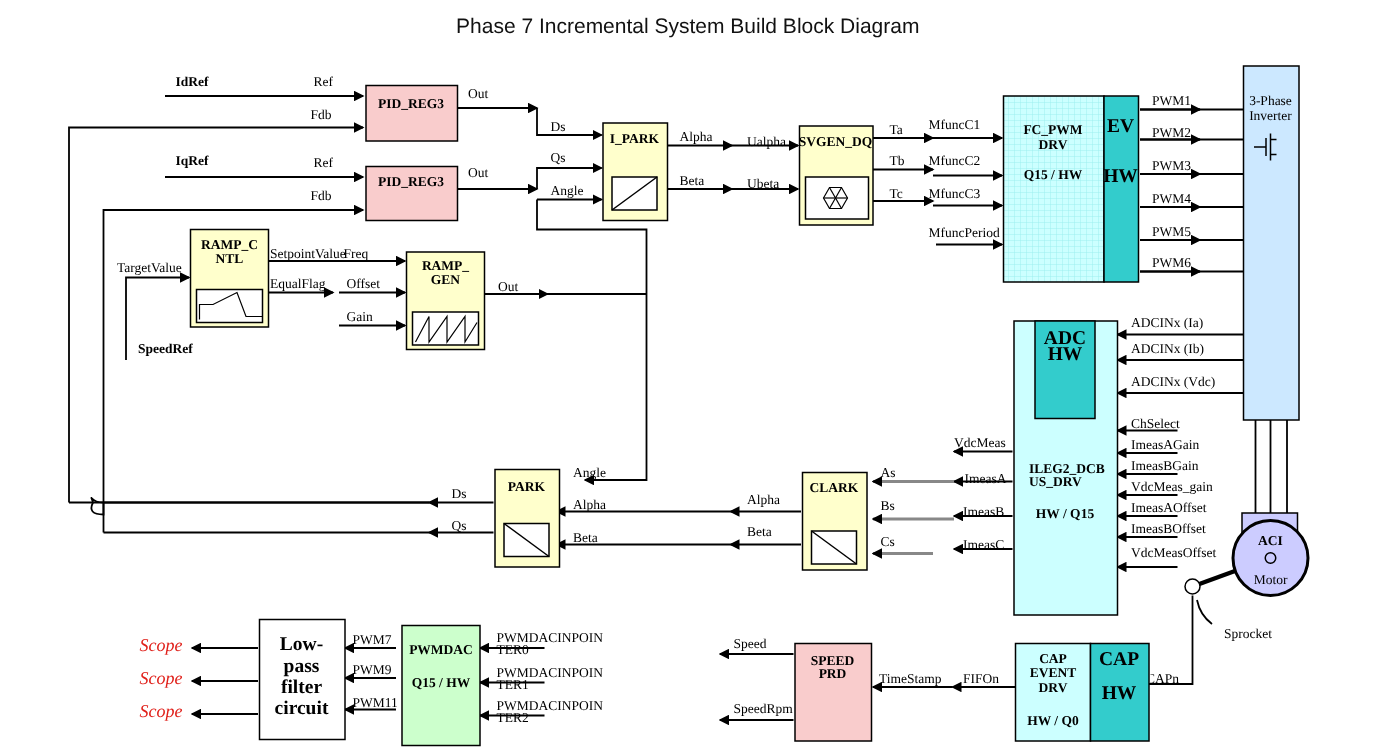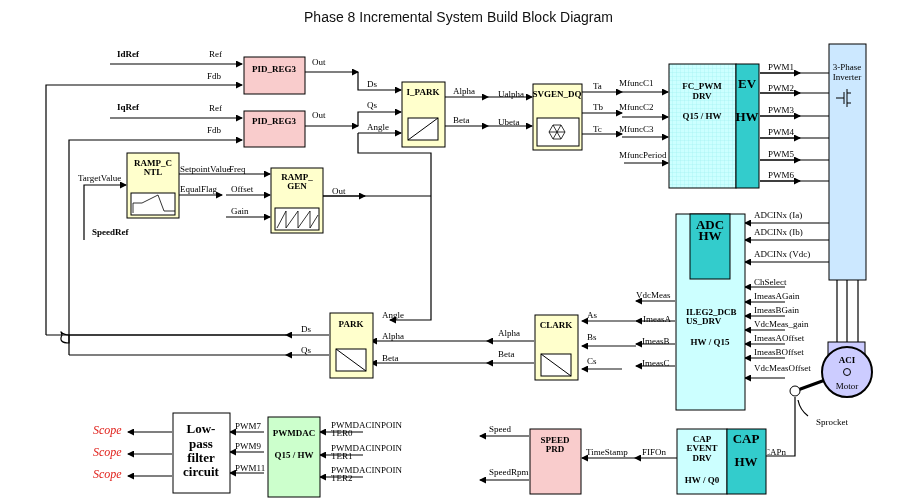--- a/index.html
+++ b/index.html
@@ -10,21 +10,21 @@
   .lblb { font-family: "Liberation Serif", serif; font-size: 9px; font-weight: bold; fill: #000; }
   .blk { font-family: "Liberation Serif", serif; font-size: 9px; font-weight: bold; fill: #000; }
   .blkL { font-family: "Liberation Serif", serif; font-size: 13px; font-weight: bold; fill: #000; }
   .scope { font-family: "Liberation Serif", serif; font-size: 12px; font-style: italic; fill: #e0201a; }
   .w { stroke: #000; stroke-width: 1.2; fill: none; }
   .wg { stroke: #888; stroke-width: 2; fill: none; }
 </style>
 </head>
 <body>
 
-<div id="title">Phase 8 Incremental System Build Block Diagram</div>
+<div id="title">Phase 7 Incremental System Build Block Diagram</div>
 
 <svg width="917" height="501" viewBox="0 0 917 501">
   <defs>
     <marker id="ar" markerWidth="7" markerHeight="7" refX="6" refY="3.5" orient="auto" markerUnits="userSpaceOnUse">
       <path d="M0,0 L7,3.5 L0,7 z" fill="#000"></path>
     </marker>
     <pattern id="grid" width="4" height="4" patternUnits="userSpaceOnUse">
       <rect width="4" height="4" fill="#ccffff"></rect>
       <path d="M4,0 L0,0 L0,4" stroke="#99eeee" stroke-width="0.6" fill="none"></path>
     </pattern>

